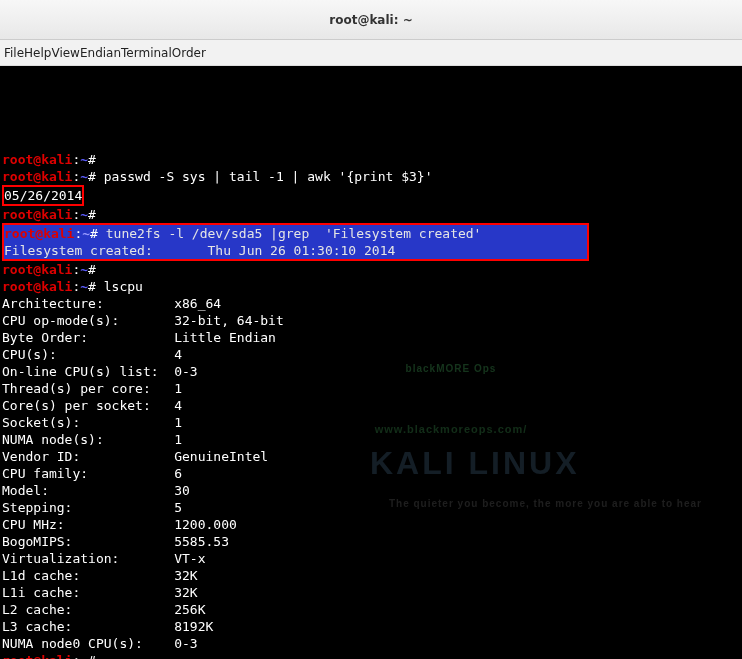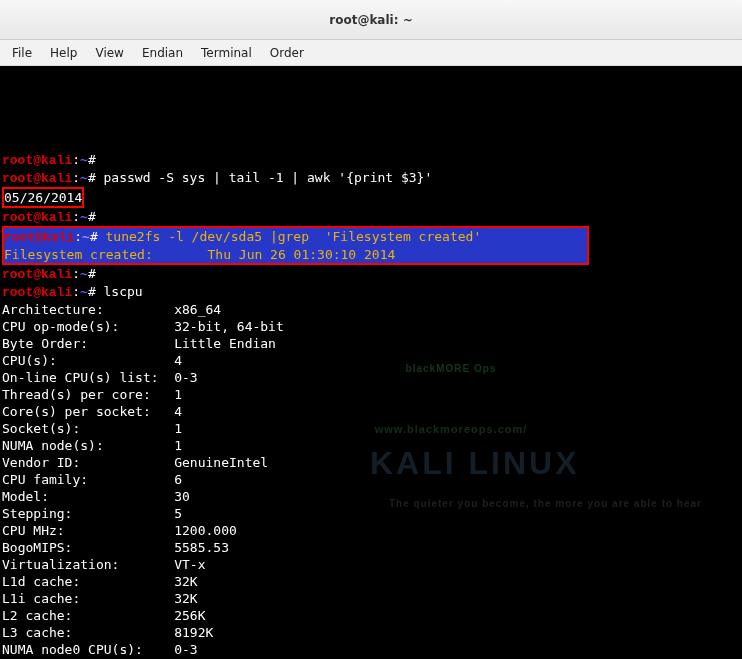--- a/index.html
+++ b/index.html
@@ -22,25 +22,24 @@
       font-size: 12px;
       font-weight: bold;
       color: #333;
     }
     .menubar {
       height: 26px;
       background: #f2f2f2;
       border-bottom: 1px solid #ddd;
       display: flex;
       align-items: center;
-      padding-left: 12px;
+      padding-left: 4px;
       font-family: "DejaVu Sans", sans-serif;
       font-size: 12px;
       color: #222;
-      gap: 18px;
     }
     .menubar span { cursor: default; }
     .terminal {
       background: #000;
       color: #fff;
       padding: 0 2px;
       line-height: 17px;
       white-space: pre;
       height: calc(659px - 50px);
       position: relative;
@@ -56,29 +55,29 @@
       font-family: sans-serif;
       font-weight: bold;
       letter-spacing: 3px;
       pointer-events: none;
       z-index: 0;
     }
     .bg-watermark .small { font-size: 10px; letter-spacing: 1px; color: rgba(60,150,80,0.35); display:block; margin-bottom:12px;}
     .bg-watermark .url { font-size: 11px; letter-spacing: 1px; color: rgba(60,150,80,0.3); display:block; margin-top:-2px;}
     .bg-watermark .tag { font-size: 10px; letter-spacing: 1px; color: rgba(120,120,120,0.25); display:block; margin-top:6px;text-align:right;}
     .line { position: relative; z-index: 1; }
-    .red { color: #d00; font-weight: bold; font-family: Liberation Mono, monospace; }
+    .red { color: #d00; font-weight: bold; }
     .blue { color: #5c5cff; font-weight: bold; }
     .yellow { color: #ff0; }
     .white { color: #fff; }
     .boxred { border: 2px solid #f00; display: inline-block; padding: 0; }
     .hlblue { background: #2737c8; color: #fff; }
     .hlblue .red { color: #d00; }
     .hlblue .blue { color: #9a9aff; }
-    .hlblue .yellow { color: #eab308; text-align: right; }
+    .hlblue .yellow { color: #e5e5e5; text-align: right; }
   </style>
 </head>
 <body>
 
 <div class="titlebar">
   <span>root@kali: ~</span>
 </div>
 
 <div class="menubar">
   <span>File</span>

